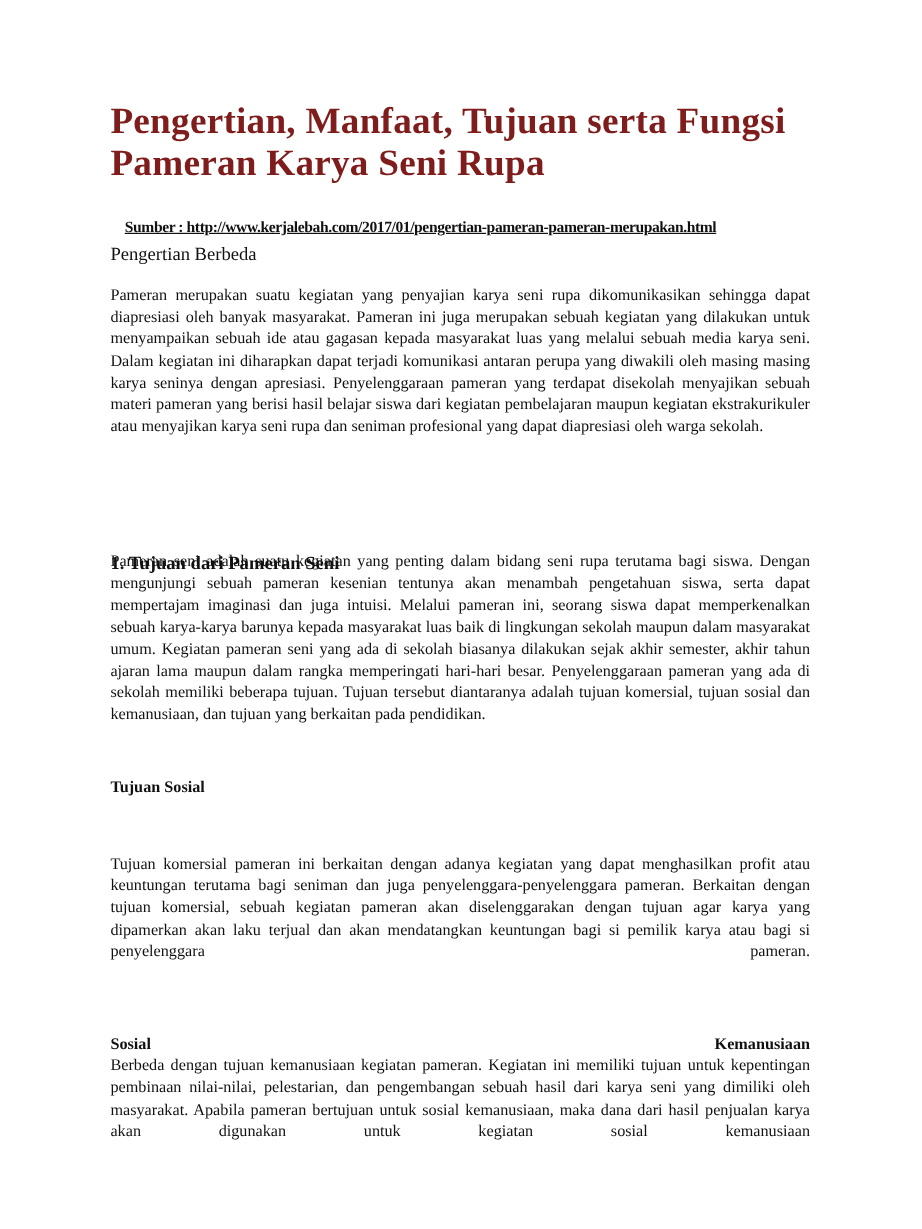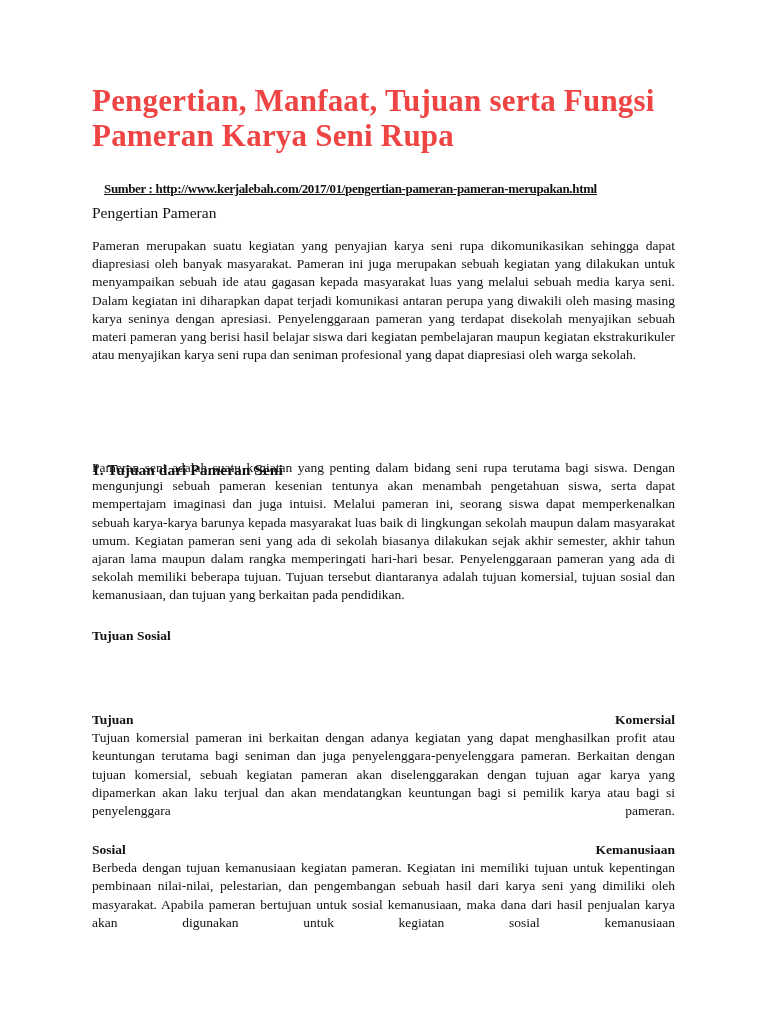--- a/index.html
+++ b/index.html
@@ -24,21 +24,21 @@
     .doc-title {
       position: absolute;
       left: 0;
       top: 83px;
       width: 600px;
       margin: 0;
       font-size: 31px;
       line-height: 35px;
       font-weight: bold;
       letter-spacing: 0.2px;
-      color: #ef4444;
+      color: #7f1d1d;
     }
     .source-line {
       position: absolute;
       left: 0;
       top: 168px;
       width: 600px;
       margin: 12px;
       font-size: 13px;
       line-height: 18px;
       font-weight: bold;
@@ -67,48 +67,48 @@
       font-size: 13.5px;
       line-height: 18.2px;
       text-align: justify;
       text-align-last: left;
     }
     .sub-heading {
       display: block;
       font-weight: bold;
       font-size: 13.5px;
       line-height: 18.2px;
+      margin-top: 20px;
     }
     .para.last-justify {
       text-align-last: justify;
     }
   </style>
 </head>
 <body>
 
 <div class="page">
 
   <h1 class="doc-title">Pengertian, Manfaat, Tujuan serta Fungsi Pameran Karya Seni Rupa</h1>
 
   <p class="source-line">Sumber : http://www.kerjalebah.com/2017/01/pengertian-pameran-pameran-merupakan.html</p>
 
-  <h2 class="h2" style="top:203px;">Pengertian Pameran</h2>
+  <h2 class="h2" style="top:203px;">Pengertian Berbeda</h2>
 
   <p class="para" style="top:237px;">Pameran merupakan suatu kegiatan yang penyajian karya seni rupa dikomunikasikan sehingga dapat diapresiasi oleh banyak masyarakat. Pameran ini juga merupakan sebuah kegiatan yang dilakukan untuk menyampaikan sebuah ide atau gagasan kepada masyarakat luas yang melalui sebuah media karya seni. Dalam kegiatan ini diharapkan dapat terjadi komunikasi antaran perupa yang diwakili oleh masing masing karya seninya dengan apresiasi. Penyelenggaraan pameran yang terdapat disekolah menyajikan sebuah materi pameran yang berisi hasil belajar siswa dari kegiatan pembelajaran maupun kegiatan ekstrakurikuler atau menyajikan karya seni rupa dan seniman profesional yang dapat diapresiasi oleh warga sekolah.</p>
 
   <h2 class="h2 bold" style="top:424px;margin-top:36px;">1. Tujuan dari Pameran Seni</h2>
 
   <p class="para" style="top:459px;">Pameran seni adalah suatu kegiatan yang penting dalam bidang seni rupa terutama bagi siswa. Dengan mengunjungi sebuah pameran kesenian tentunya akan menambah pengetahuan siswa, serta dapat mempertajam imaginasi dan juga intuisi. Melalui pameran ini, seorang siswa dapat memperkenalkan sebuah karya-karya barunya kepada masyarakat luas baik di lingkungan sekolah maupun dalam masyarakat umum. Kegiatan pameran seni yang ada di sekolah biasanya dilakukan sejak akhir semester, akhir tahun ajaran lama maupun dalam rangka memperingati hari-hari besar. Penyelenggaraan pameran yang ada di sekolah memiliki beberapa tujuan. Tujuan tersebut diantaranya adalah tujuan komersial, tujuan sosial dan kemanusiaan, dan tujuan yang berkaitan pada pendidikan.</p>
 
   <div class="para" style="top:627px;">
     <span class="sub-heading">Tujuan Sosial</span>
   </div>
 
   <div class="para last-justify" style="top:711px;">
-    <span class="sub-heading">Tujuan Komersial</span>
     <span>Tujuan komersial pameran ini berkaitan dengan adanya kegiatan yang dapat menghasilkan profit atau keuntungan terutama bagi seniman dan juga penyelenggara-penyelenggara pameran.  Berkaitan dengan tujuan komersial, sebuah kegiatan pameran akan diselenggarakan dengan tujuan agar karya yang dipamerkan akan laku terjual dan akan mendatangkan keuntungan bagi si pemilik karya atau bagi si penyelenggara pameran.</span>
   </div>
 
   <div class="para last-justify" style="top:841px;">
     <span class="sub-heading">Sosial Kemanusiaan</span>
     <span>Berbeda dengan tujuan kemanusiaan kegiatan pameran. Kegiatan ini memiliki tujuan untuk kepentingan pembinaan nilai-nilai, pelestarian, dan pengembangan sebuah hasil dari karya seni yang dimiliki oleh masyarakat.  Apabila pameran bertujuan untuk sosial kemanusiaan, maka dana dari hasil penjualan karya akan digunakan untuk kegiatan sosial kemanusiaan</span>
   </div>
 
 </div>
 

